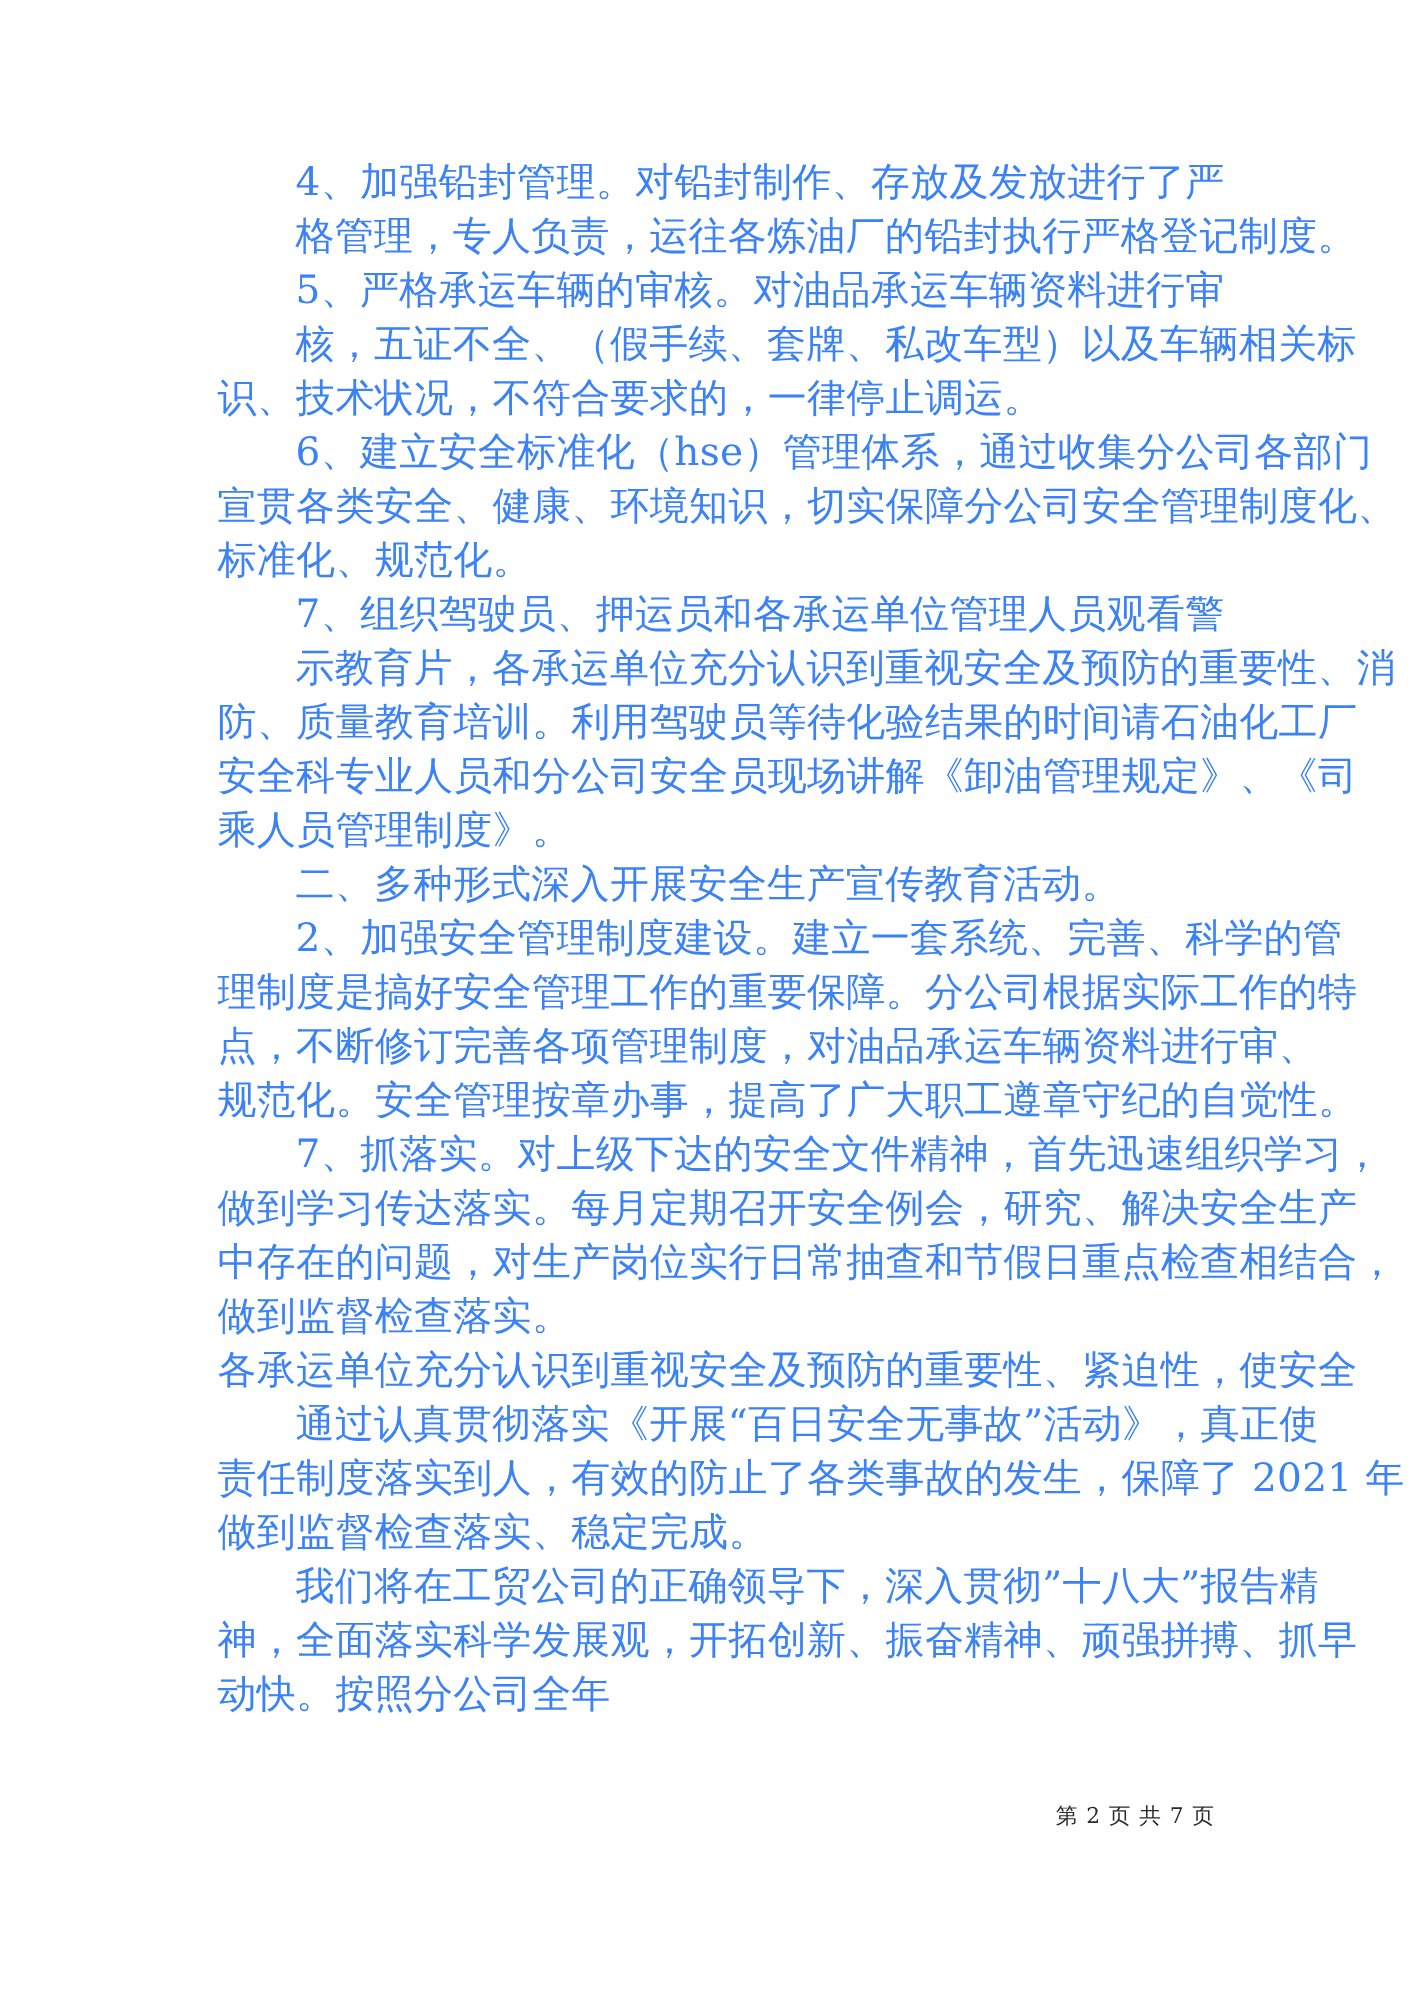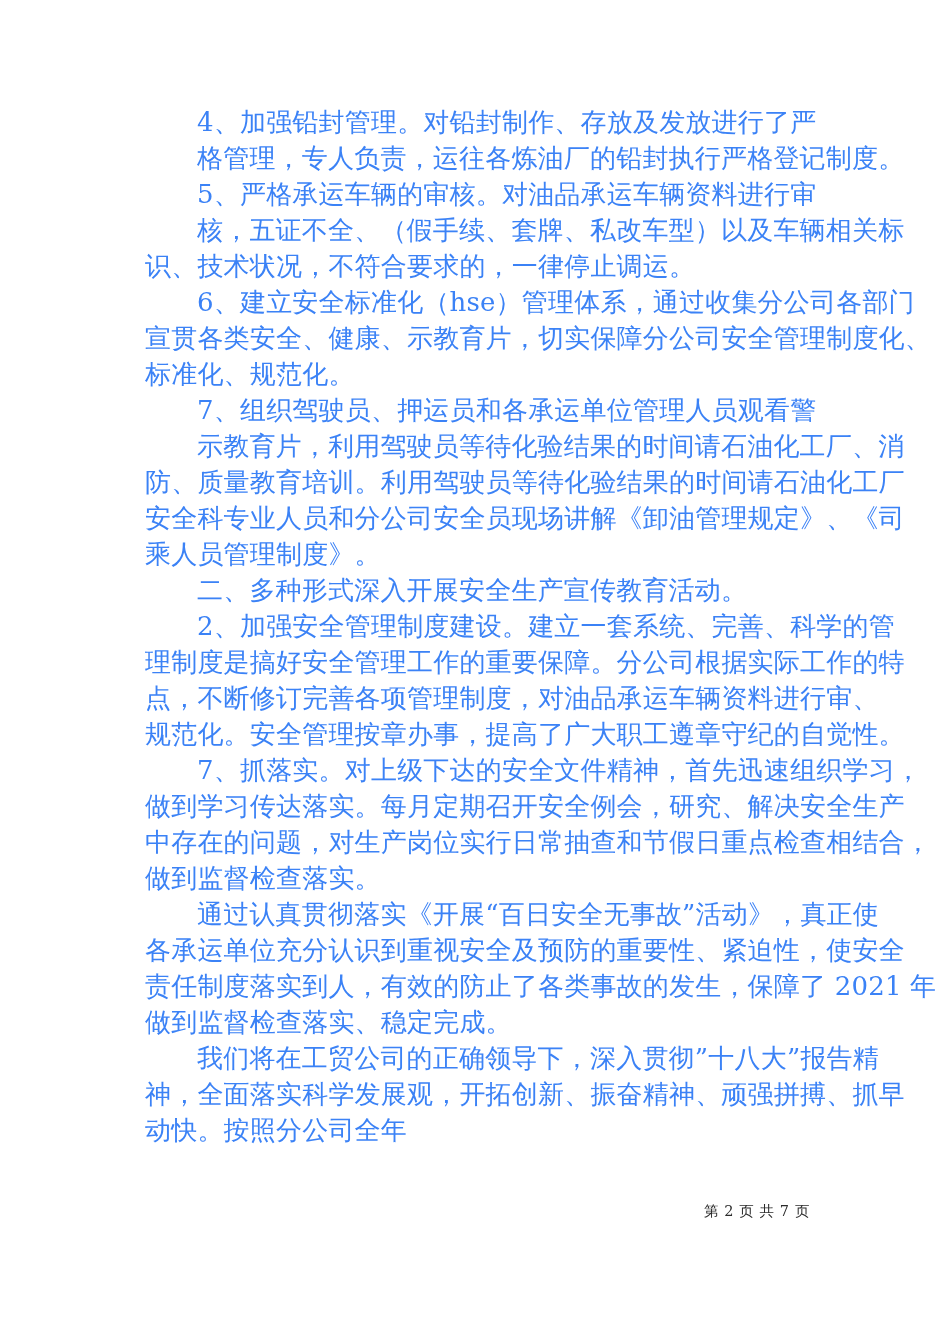--- a/index.html
+++ b/index.html
@@ -71,38 +71,38 @@
 
 <div id="page">
 
   <div id="doc-body">
       <div class="doc-line indent">4、加强铅封管理。对铅封制作、存放及发放进行了严</div>
       <div class="doc-line indent">格管理，专人负责，运往各炼油厂的铅封执行严格登记制度。</div>
       <div class="doc-line indent">5、严格承运车辆的审核。对油品承运车辆资料进行审</div>
       <div class="doc-line indent">核，五证不全、（假手续、套牌、私改车型）以及车辆相关标</div>
       <div class="doc-line">识、技术状况，不符合要求的，一律停止调运。</div>
       <div class="doc-line indent">6、建立安全标准化（hse）管理体系，通过收集分公司各部门</div>
-      <div class="doc-line">宣贯各类安全、健康、示教育片，切实保障分公司安全管理制度化、</div>
+      <div class="doc-line">宣贯各类安全、健康、环境知识，切实保障分公司安全管理制度化、</div>
       <div class="doc-line">标准化、规范化。</div>
       <div class="doc-line indent">7、组织驾驶员、押运员和各承运单位管理人员观看警</div>
-      <div class="doc-line indent">示教育片，利用驾驶员等待化验结果的时间请石油化工厂、消</div>
+      <div class="doc-line indent">示教育片，各承运单位充分认识到重视安全及预防的重要性、消</div>
       <div class="doc-line">防、质量教育培训。利用驾驶员等待化验结果的时间请石油化工厂</div>
       <div class="doc-line">安全科专业人员和分公司安全员现场讲解《卸油管理规定》、《司</div>
       <div class="doc-line">乘人员管理制度》。</div>
       <div class="doc-line indent">二、多种形式深入开展安全生产宣传教育活动。</div>
       <div class="doc-line indent">2、加强安全管理制度建设。建立一套系统、完善、科学的管</div>
       <div class="doc-line">理制度是搞好安全管理工作的重要保障。分公司根据实际工作的特</div>
       <div class="doc-line">点，不断修订完善各项管理制度，对油品承运车辆资料进行审、</div>
       <div class="doc-line">规范化。安全管理按章办事，提高了广大职工遵章守纪的自觉性。</div>
       <div class="doc-line indent">7、抓落实。对上级下达的安全文件精神，首先迅速组织学习，</div>
       <div class="doc-line">做到学习传达落实。每月定期召开安全例会，研究、解决安全生产</div>
       <div class="doc-line">中存在的问题，对生产岗位实行日常抽查和节假日重点检查相结合，</div>
       <div class="doc-line">做到监督检查落实。</div>
+      <div class="doc-line">各承运单位充分认识到重视安全及预防的重要性、紧迫性，使安全</div>
       <div class="doc-line indent">通过认真贯彻落实《开展“百日安全无事故”活动》，真正使</div>
-      <div class="doc-line">各承运单位充分认识到重视安全及预防的重要性、紧迫性，使安全</div>
       <div class="doc-line">责任制度落实到人，有效的防止了各类事故的发生，保障了 2021 年</div>
       <div class="doc-line">做到监督检查落实、稳定完成。</div>
       <div class="doc-line indent">我们将在工贸公司的正确领导下，深入贯彻”十八大”报告精</div>
       <div class="doc-line">神，全面落实科学发展观，开拓创新、振奋精神、顽强拼搏、抓早</div>
       <div class="doc-line">动快。按照分公司全年</div>
     </div>
 
   <div id="page-footer">
     <div class="footer-text">第 2 页 共 7 页</div>
   </div>

